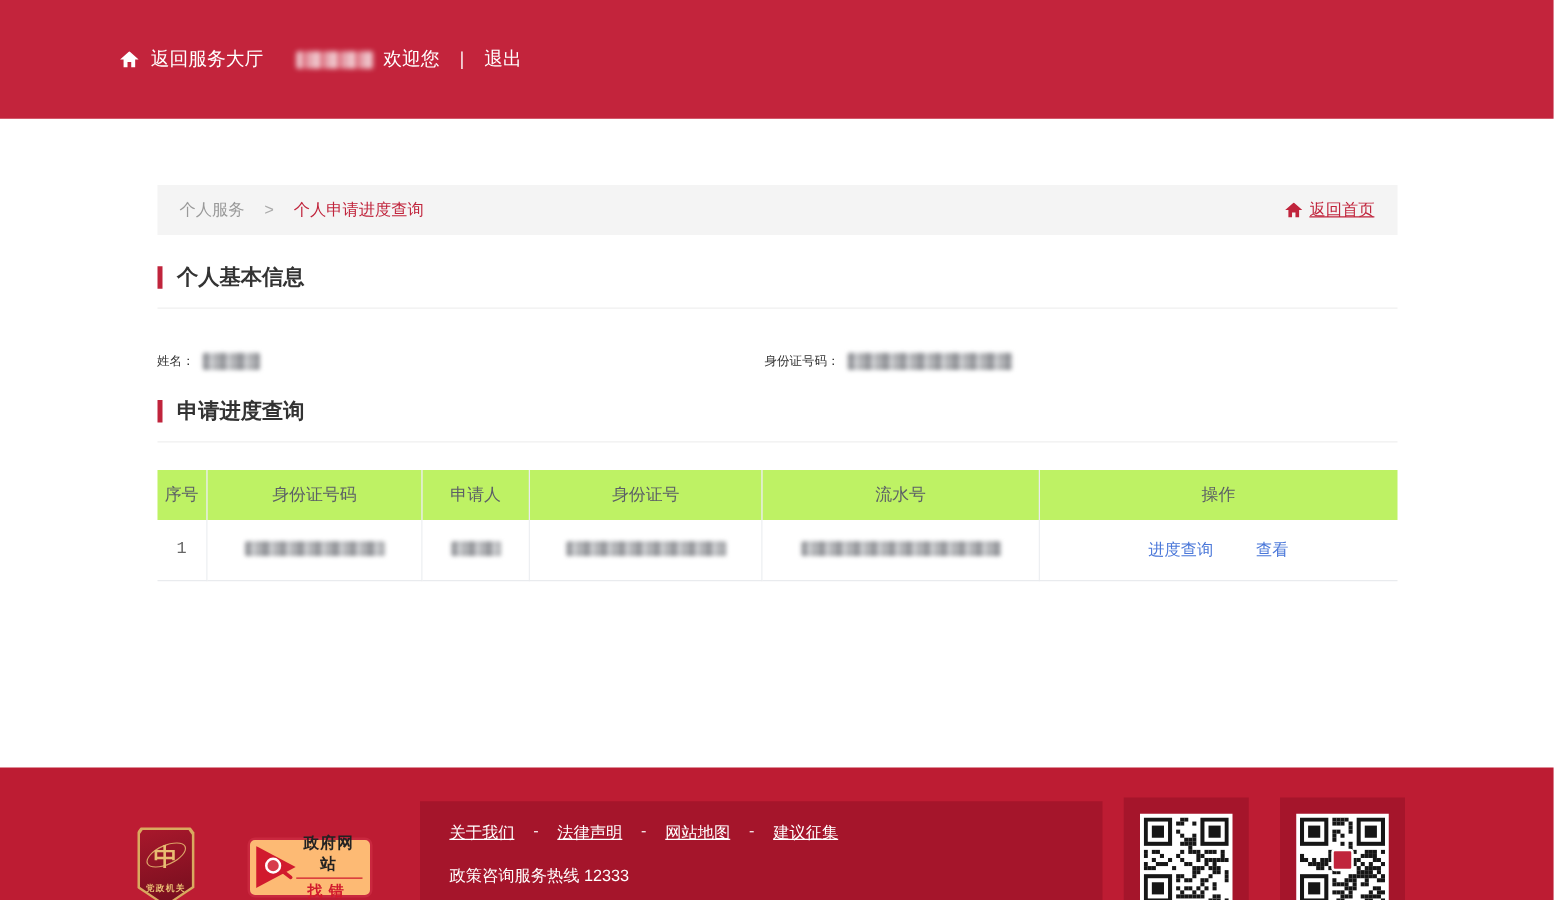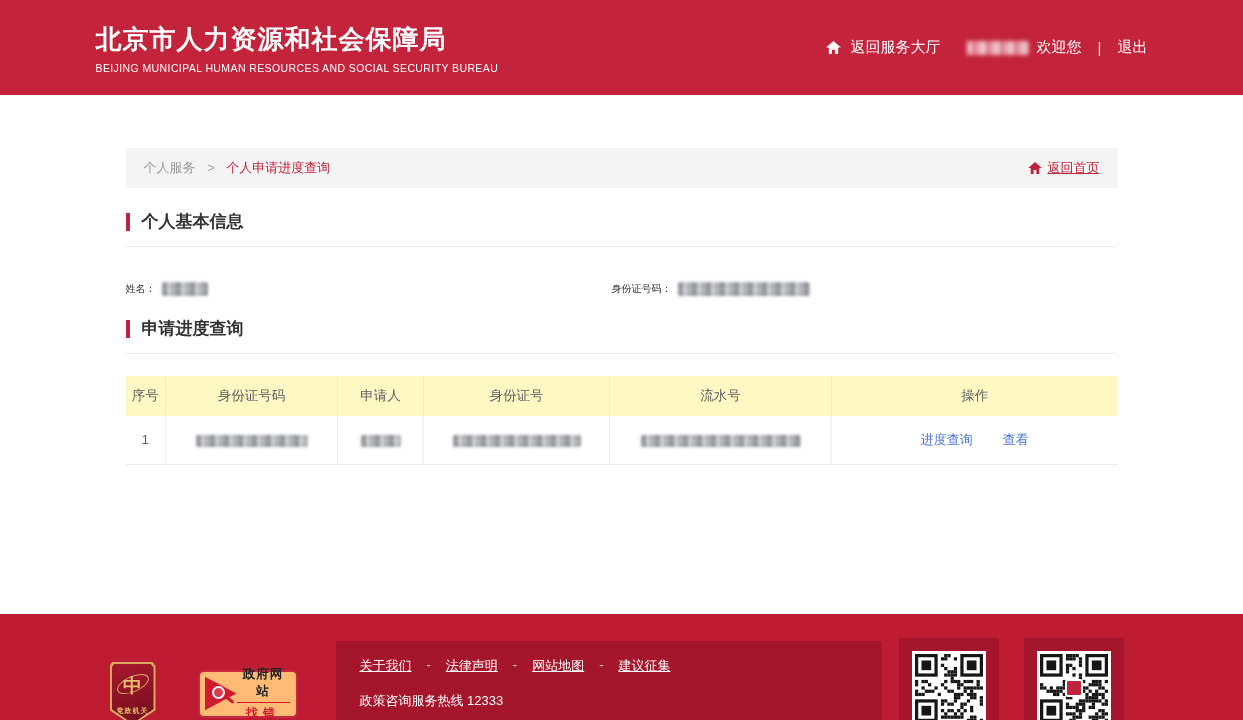--- a/index.html
+++ b/index.html
@@ -34,21 +34,21 @@
       repeating-linear-gradient(0deg, rgba(130,132,136,.35) 0 4px, rgba(200,202,206,.35) 4px 8px);
     filter: blur(1.6px);
   }
   .redact-light {
     background:
       repeating-linear-gradient(90deg, rgba(255,255,255,.75) 0 5px, rgba(255,210,215,.45) 5px 9px, rgba(255,255,255,.6) 9px 14px);
     filter: blur(2px);
   }
 
   
-  main { height:466px; }
+  main { height:466px;font-family:Liberation Mono, monospace; }
   .content { width:992px; margin:0 auto; }
 
   .breadcrumb-bar {
     width:992px; margin:53px auto 0; height:40px; background:#f4f4f4;
     display:flex; align-items:center; justify-content:space-between;
     padding:0 18px; font-size:13px;
   }
   .bc-parent { color:#999; }
   .bc-sep { color:#aaa; margin:0 8px; }
   .bc-current { color:#c0243c; }
@@ -70,21 +70,21 @@
   .w130 { width:132px; }
 
   .sec2 { margin-top:18px; }
 
   
   table.progress {
     width:992px; border-collapse:collapse; table-layout:fixed; margin-top:22px;
     font-size:13.5px;
   }
   table.progress th {
-    background:#fef9c3; color:#5c6066; font-weight:normal; height:40px;
+    background:#bef264; color:#5c6066; font-weight:normal; height:40px;
     border-right:1px solid #e9ebee; text-align:center;
   }
   table.progress th:last-child { border-right:none; }
   table.progress td {
     height:48px; text-align:center; border-right:1px solid #edeff2;
     border-bottom:1px solid #e9ebee; color:#666; background:#fff;
   }
   table.progress td:last-child { border-right:none; }
   .cell-redact { margin:0 auto; }
   .w112 { width:112px; height:12px; } .w40 { width:40px; height:12px; }
@@ -148,24 +148,20 @@
   .qr-card.second { margin-left:25px; }
   .qr-box { width:74px; height:74px; background:#fff; margin-top:13px; padding:3px; position:relative; }
   .qr-logo { position:absolute; left:50%; top:50%; width:18px; height:18px;
     transform:translate(-50%,-50%); background:#c0243c; border:2px solid #fff; border-radius:3px; }
 </style>
 </head>
 <body>
 
 <header class="site-header">
   <div class="header-inner">
-    <div class="brand">
-      <div class="brand-title">北京市人力资源和社会保障局</div>
-      <div class="brand-sub">BEIJING MUNICIPAL HUMAN RESOURCES AND SOCIAL SECURITY BUREAU</div>
-    </div>
     <nav class="header-nav">
       <span class="house-ico">
         <svg width="15" height="13" viewBox="0 0 16 14">
             <path d="M8 0 L16 7 H13 V14 H9.6 V9.3 H6.4 V14 H3 V7 H0 Z" fill="#ffffff"></path>
           </svg>
       </span>
       <a class="hall-link">返回服务大厅</a>
       <span class="redact redact-light" style="width:62px;"></span>
       <span class="welcome-text">欢迎您</span>
       <span class="hdr-sep">|</span>

